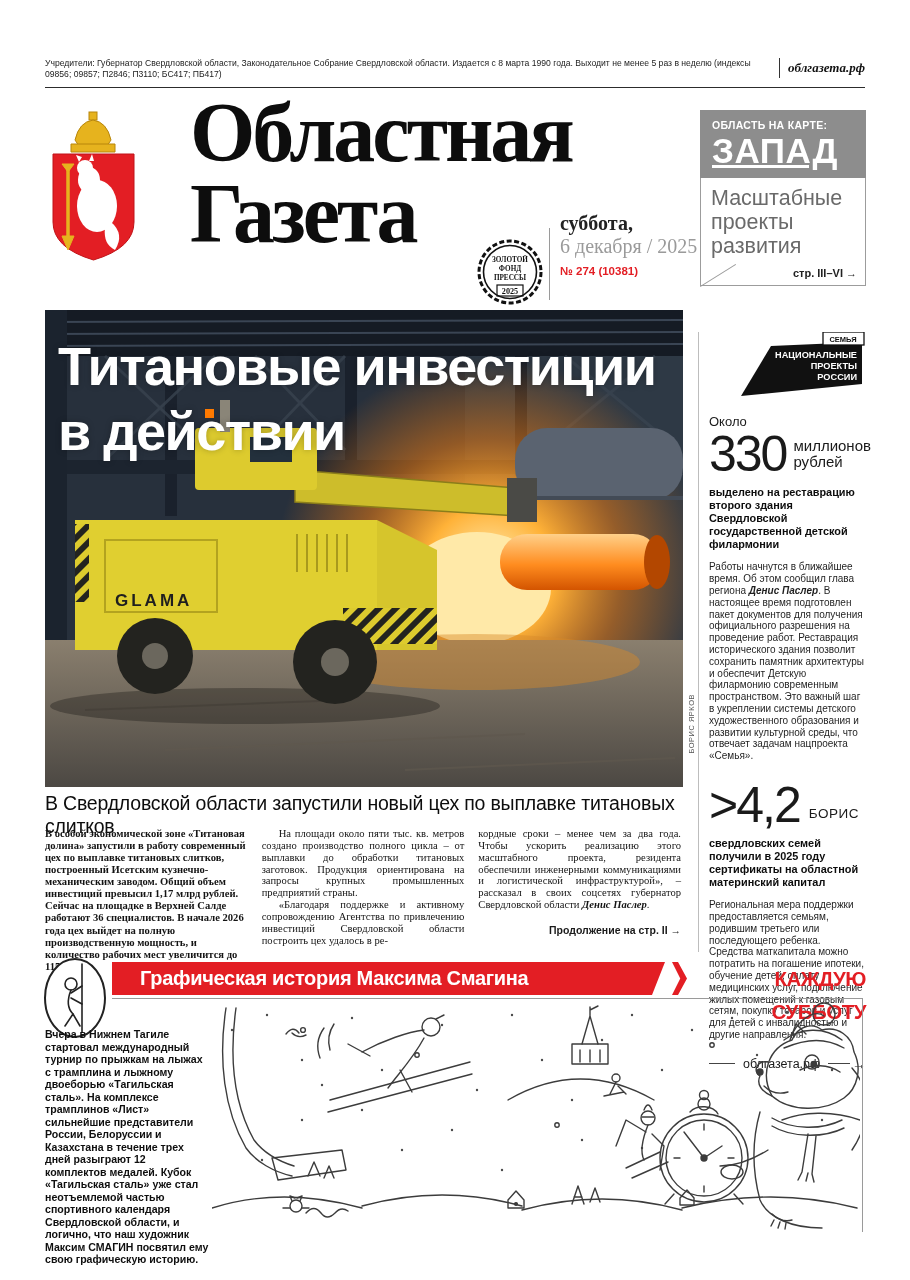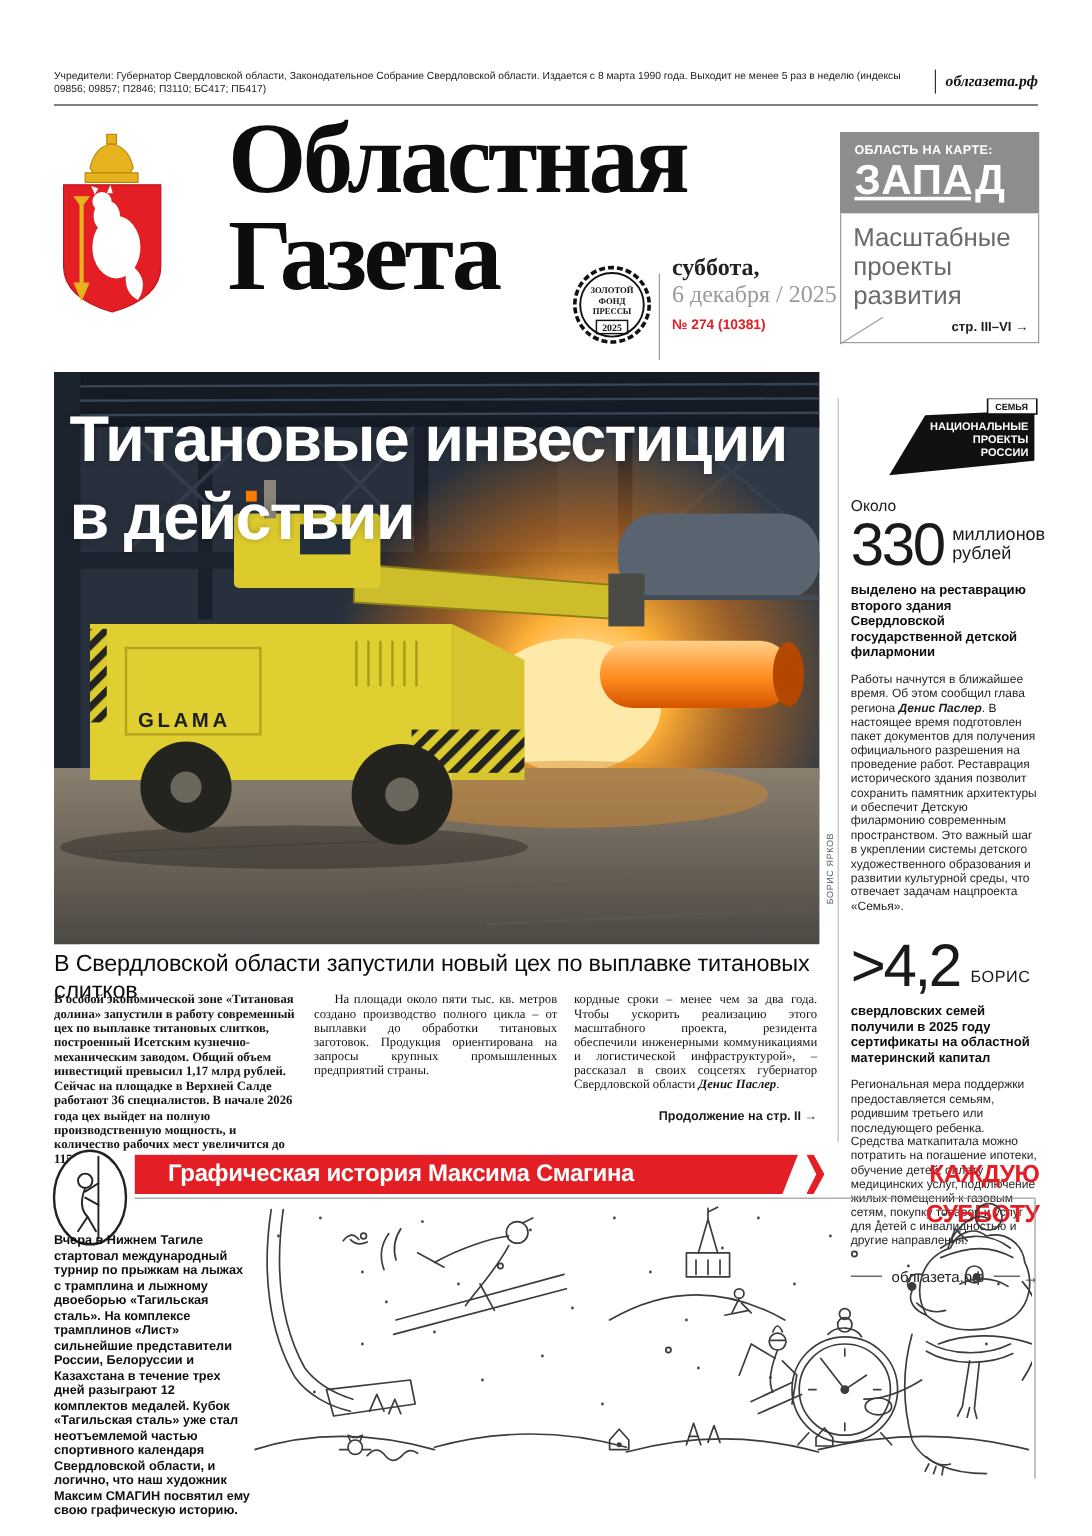--- a/index.html
+++ b/index.html
@@ -8,21 +8,21 @@
   
   .topbar{position:absolute;left:45px;top:58px;width:820px;display:flex;align-items:flex-start;}
   .founders{font-size:8.6px;line-height:1.25;color:#1c1c1c;width:735px;letter-spacing:0;}
   .topbar-divider{width:1px;background:#333;height:20px;margin:0 8px 0 2px;}
   .site-top{font-family:"Liberation Serif",serif;font-style:italic;font-weight:700;font-size:13px;white-space:nowrap;padding-top:2px;}
   .toprule{position:absolute;left:45px;top:87px;width:820px;height:1px;background:#2c2c2c;}
   
   .arms{position:absolute;left:45px;top:110px;}
   .mast-title{position:absolute;left:190px;top:92px;font-family:"Liberation Serif",serif;
               font-weight:700;font-size:84px;line-height:0.97;letter-spacing:-3px;color:#0d0d0d;}
-  .seal{position:absolute;left:476px;top:220px;}
+  .seal{position:absolute;left:476px;top:238px;}
   .mast-divider{position:absolute;left:549px;top:228px;width:1px;height:72px;background:#9a9a9a;}
   .dateblock{position:absolute;left:560px;top:212px;font-family:"Liberation Serif",serif;}
   .weekday{font-weight:700;font-size:20px;color:#222;line-height:1.15;}
   .dateline{font-size:20px;color:#9a9a9a;line-height:1.15;}
   .issue{margin-top:7px;font-family:Liberation Sans, sans-serif;font-weight:700;font-size:11.5px;color:#e31e24;}
   
   .promo{position:absolute;left:700px;top:110px;width:166px;}
   .promo-head{background:#8d8d8d;color:#fff;padding:9px 12px 8px;}
   .promo-kicker{font-size:10.5px;font-weight:700;letter-spacing:.3px;}
   .promo-title{font-size:35px;font-weight:700;letter-spacing:.5px;line-height:1.05;margin-top:2px;text-decoration:underline;}
@@ -244,20 +244,21 @@
       <div>в действии</div>
     </div>
   </div>
   <div class="credit">БОРИС ЯРКОВ</div>
 
   <div class="subhead">В Свердловской области запустили новый цех по выплавке титановых слитков</div>
   <div class="article">
     <div class="col col-lead">В особой экономической зоне «Титановая долина» запустили в работу современный цех по выплавке титановых слитков, построенный Исетским кузнечно-механическим заводом. Общий объем инвестиций превысил 1,17 млрд рублей. Сейчас на площадке в Верхней Салде работают 36 специалистов. В начале 2026 года цех выйдет на полную производственную мощность, и количество рабочих мест увеличится до 115.</div>
     <div class="col col-j">
       <p class="indent">На площади около пяти тыс. кв. метров создано производство полного цикла – от выплавки до обработки титановых заготовок. Продукция ориентирована на запросы крупных промышленных предприятий страны.</p>
+      <p class="indent">«Благодаря поддержке и активному сопровождению Агентства по привлечению инвестиций Свердловской области построить цех удалось в ре-</p>
     </div>
     <div class="col col-j">
       <p><span>кордные сроки – менее чем за два года. Чтобы ускорить реализацию этого масштабного проекта, резидента обеспечили инженерными коммуникациями и логистической инфраструктурой», – рассказал в своих соцсетях губернатор Свердловской области </span><span class="bi">Денис Паслер</span><span>.</span></p>
       <div class="more">Продолжение на стр. II →</div>
     </div>
   </div>
 
   <div class="side-divider"></div>
   <div class="sidebar">
     <div class="natlogo">

